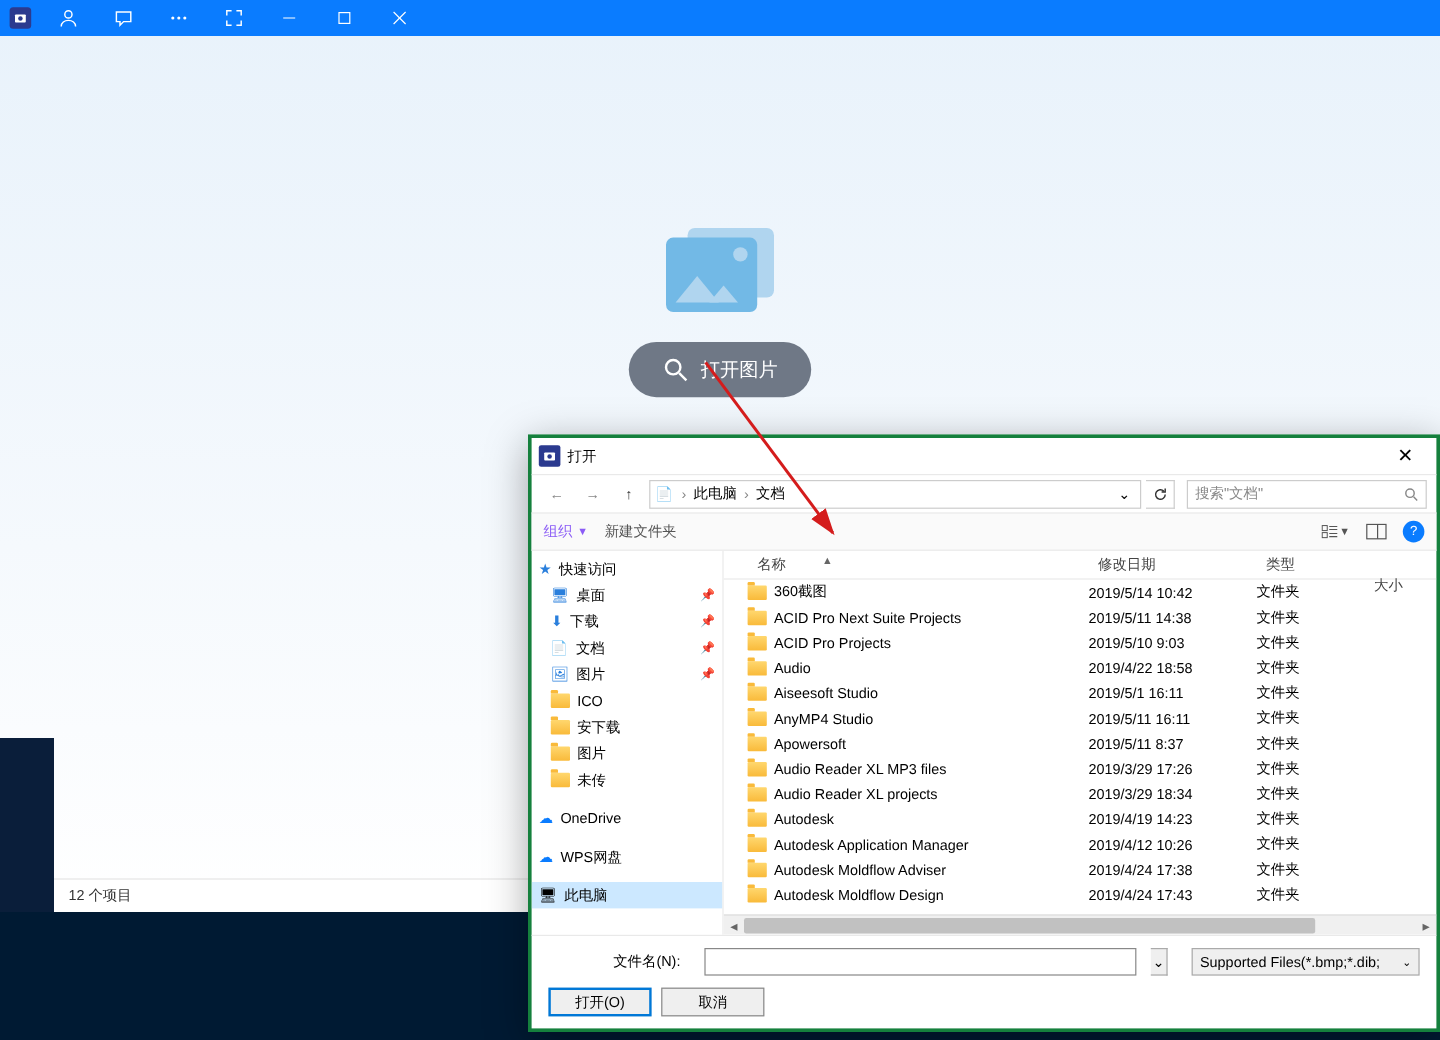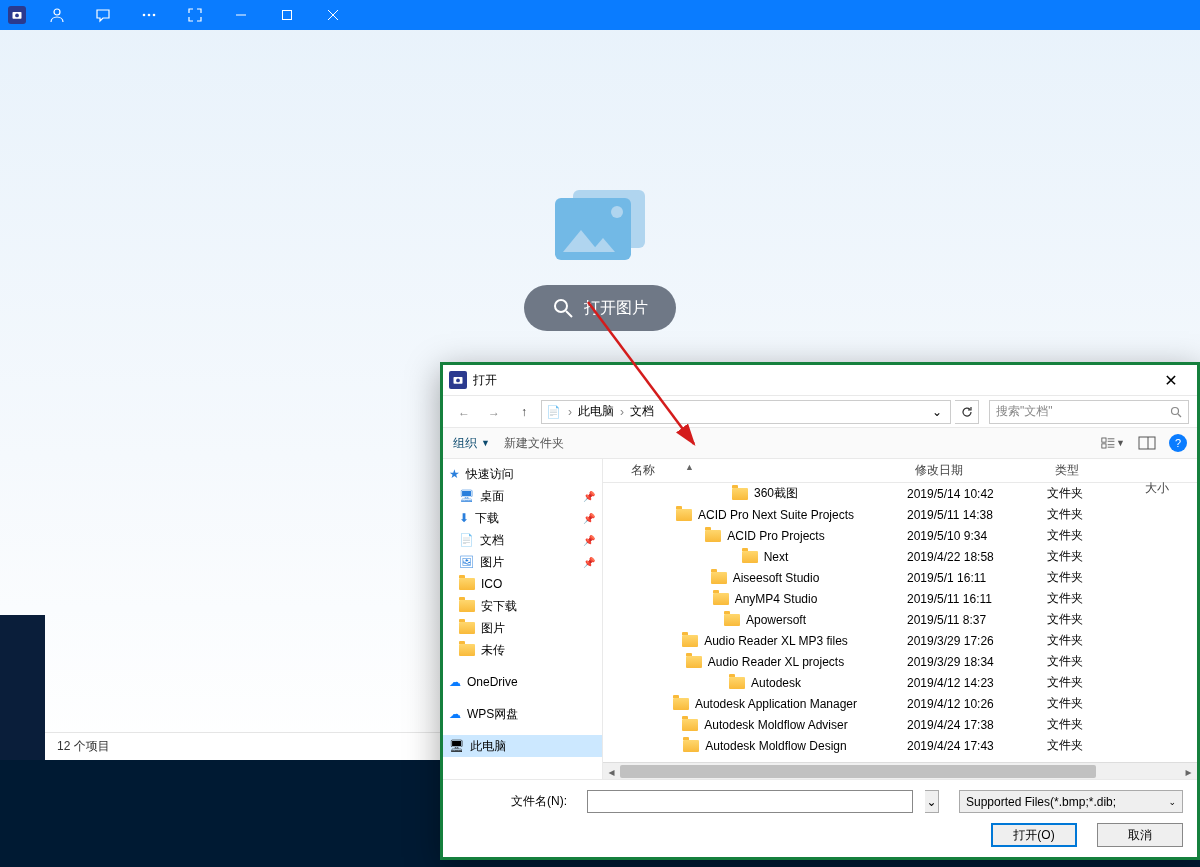--- a/index.html
+++ b/index.html
@@ -51,21 +51,21 @@
 .fd-nav .breadcrumb { flex: 1; height: 24px; border: 1px solid #ccc; display: flex; align-items: center; padding: 0 4px; background: #fff; }
 .fd-nav .breadcrumb .pc-icon { width: 16px; height: 16px; margin-right: 4px; display:flex; align-items:center; }
 .fd-nav .breadcrumb .crumb { padding: 0 4px; cursor: pointer; }
 .fd-nav .breadcrumb .sep { color: #888; padding: 0 2px; }
 .fd-nav .breadcrumb .drop { margin-left: auto; cursor: pointer; padding: 0 4px; }
 .fd-nav .refresh { width: 24px; height: 24px; border: 1px solid #ccc; border-left: none; display: flex; align-items: center; justify-content: center; cursor: pointer; }
 .fd-nav .search { width: 200px; height: 24px; border: 1px solid #ccc; margin-left: 6px; display: flex; align-items: center; padding: 0 6px; color: #888; }
 .fd-nav .search span { flex: 1; }
 
 .fd-toolbar { height: 32px; display: flex; align-items: center; padding: 0 10px; gap: 14px; background: #fafafa; border-top: 1px solid #e9e9e9; border-bottom: 1px solid #e9e9e9; }
-.fd-toolbar .lbl { color: #0c4a6e; cursor: pointer; display: flex; align-items: center; gap: 4px; }
+.fd-toolbar .lbl { color: #8b5cf6; cursor: pointer; display: flex; align-items: center; gap: 4px; }
 .fd-toolbar .lbl.gray { color: #555; }
 .fd-toolbar .right { margin-left: auto; display: flex; gap: 10px; align-items: center; }
 .fd-toolbar .view-btn { width: 24px; height: 22px; display: flex; align-items: center; justify-content: center; cursor: pointer; color: #555; }
 .fd-toolbar .help { width: 18px; height: 18px; border-radius: 50%; background: #0a7cff; color: #fff; display: flex; align-items: center; justify-content: center; font-size: 11px; cursor: pointer; }
 
 .fd-body { flex: 1; display: flex; overflow: hidden; }
 .fd-sidebar { width: 160px; border-right: 1px solid #e9e9e9; overflow-y: auto; padding: 4px 0; }
 .fd-sidebar .item { height: 22px; display: flex; align-items: center; padding: 0 6px 0 16px; cursor: pointer; gap: 6px; }
 .fd-sidebar .item.selected { background: #cce8ff; }
 .fd-sidebar .item .pin { margin-left: auto; color: #888; font-size: 10px; }
@@ -76,34 +76,34 @@
 
 .fd-list { flex: 1; display: flex; flex-direction: column; overflow: hidden; }
 .fd-header { display: flex; height: 24px; border-bottom: 1px solid #e9e9e9; align-items: center; color: #444; }
 .fd-header .col { padding: 0 8px; cursor: pointer; border-right: 1px solid transparent; }
 .col-name { flex: 1; display: flex; align-items: flex-start; }
 .col-date { width: 140px; }
 .col-type { width: 90px; }
 .col-size { width: 60px; margin-top: 36px; }
 .fd-rows { flex: 1; overflow: hidden; }
 .fd-row { display: flex; height: 21px; align-items: center; cursor: pointer; }
-.fd-row .col-name { display: flex; align-items: center; gap: 6px; padding-left: 20px; justify-content: center; }
+.fd-row .col-name { display: flex; align-items: center; gap: 6px; padding-left: 20px; }
 
 .fd-scroll-bottom { height: 17px; background: #f0f0f0; border-top: 1px solid #ddd; position: relative; display:flex; }
 .fd-scroll-bottom .track { flex:1; margin:0 17px; position:relative; }
 .fd-scroll-bottom .thumb { position:absolute; left:0; top:2px; height:13px; width:85%; background:#c1c1c1; border-radius:2px; }
 .fd-scroll-bottom .arr { position:absolute; top:0; width:17px; height:17px; display:flex; align-items:center; justify-content:center; color:#666; cursor:pointer; }
 .fd-scroll-bottom .arr.l { left:0; } .fd-scroll-bottom .arr.r { right:0; }
 
 .fd-footer { padding: 10px 14px; display: flex; flex-direction: column; gap: 10px; border-top: 1px solid #e9e9e9; }
 .fd-filename-row { display: flex; align-items: center; gap: 20px; }
 .fd-filename-row .lbl { width: 110px; text-align: right; }
 .fd-filename-row input { flex: 1; height: 23px; border: 1px solid #888; padding: 0 4px; }
-.fd-filename-row .filter { width: 224px; height: 23px; border: 1px solid #aaa; background: #efefef; display: flex; align-items: center; padding: 0 6px; cursor: pointer; }
-.fd-buttons { display: flex; justify-content: flex-end; gap: 20px; }
+.fd-filename-row .filter { width: 190px; height: 23px; border: 1px solid #aaa; background: #efefef; display: flex; align-items: center; padding: 0 6px; cursor: pointer; }
+.fd-buttons { display: flex; gap: 8px; }
 .fd-buttons button { width: 86px; height: 24px; border: 1px solid #888; background: #efefef; cursor: pointer; font-size: 12px; }
 .fd-buttons button.primary { border: 2px solid #0078d7; }
 
 .sort-arrow { font-size: 9px; color: #666; margin-left: 30px; }
 </style>
 </head>
 <body>
 
 <div class="app-window">
   <div class="titlebar">
@@ -353,28 +353,28 @@
             </div>
             <div class="col-date">2019/5/11 14:38</div>
             <div class="col-type">文件夹</div>
             <div class="col-size"></div>
           </div>
           <div class="fd-row">
             <div class="col-name">
               <span class="folder-icon"></span>
               <span>ACID Pro Projects</span>
             </div>
-            <div class="col-date">2019/5/10 9:34</div>
-            <div class="col-type">文件夹</div>
-            <div class="col-size"></div>
-          </div>
-          <div class="fd-row">
-            <div class="col-name">
-              <span class="folder-icon"></span>
-              <span>Next</span>
+            <div class="col-date">2019/5/10 9:03</div>
+            <div class="col-type">文件夹</div>
+            <div class="col-size"></div>
+          </div>
+          <div class="fd-row">
+            <div class="col-name">
+              <span class="folder-icon"></span>
+              <span>Audio</span>
             </div>
             <div class="col-date">2019/4/22 18:58</div>
             <div class="col-type">文件夹</div>
             <div class="col-size"></div>
           </div>
           <div class="fd-row">
             <div class="col-name">
               <span class="folder-icon"></span>
               <span>Aiseesoft Studio</span>
             </div>
@@ -416,21 +416,21 @@
             </div>
             <div class="col-date">2019/3/29 18:34</div>
             <div class="col-type">文件夹</div>
             <div class="col-size"></div>
           </div>
           <div class="fd-row">
             <div class="col-name">
               <span class="folder-icon"></span>
               <span>Autodesk</span>
             </div>
-            <div class="col-date">2019/4/12 14:23</div>
+            <div class="col-date">2019/4/19 14:23</div>
             <div class="col-type">文件夹</div>
             <div class="col-size"></div>
           </div>
           <div class="fd-row">
             <div class="col-name">
               <span class="folder-icon"></span>
               <span>Autodesk Application Manager</span>
             </div>
             <div class="col-date">2019/4/12 10:26</div>
             <div class="col-type">文件夹</div>

